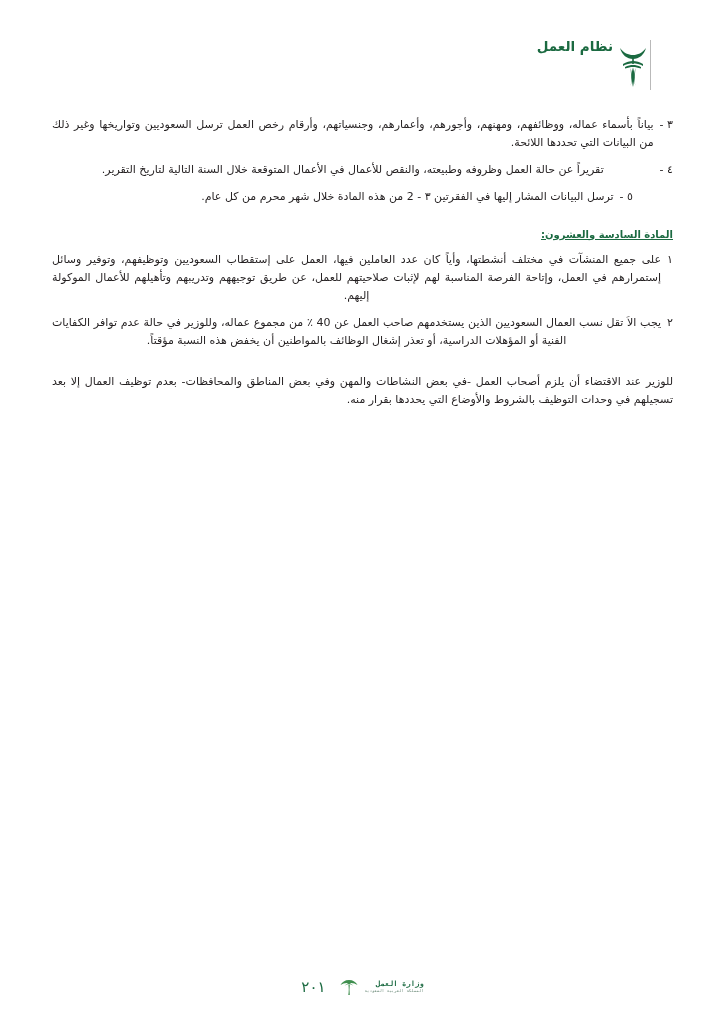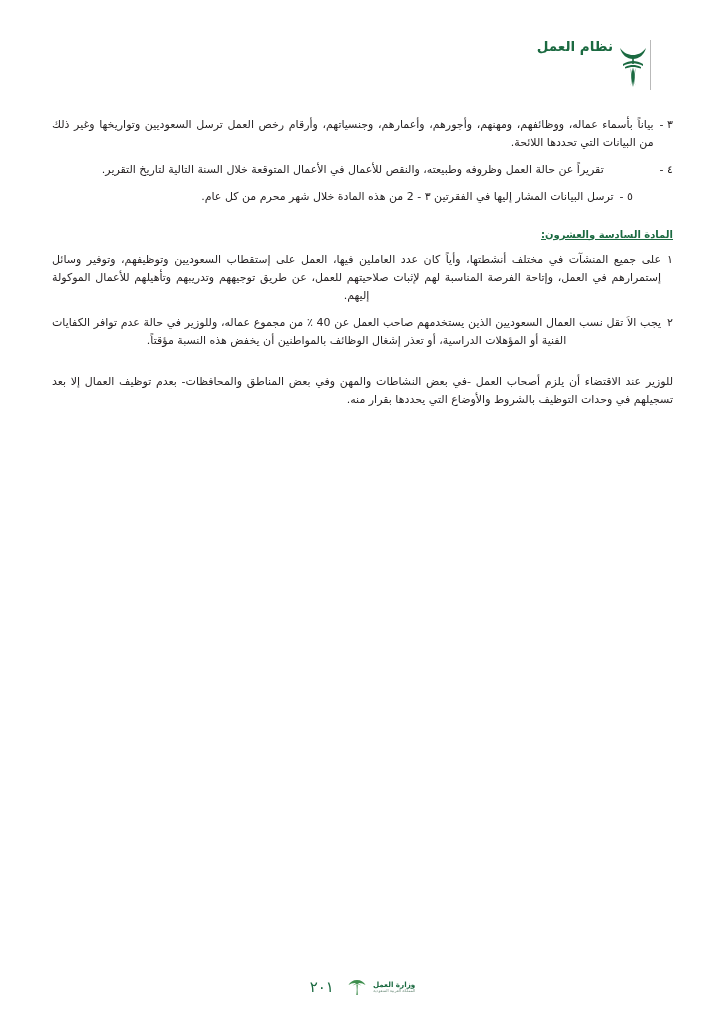--- a/index.html
+++ b/index.html
@@ -141,20 +141,21 @@
     font-size: 15px;
     color: #1b6a41;
     letter-spacing: 1px;
     padding-bottom: 2px;
   }
   .footer-logo {
     display: flex;
     flex-direction: row;
     align-items: center;
     gap: 5px;
+    font-family: Liberation Mono, monospace;
   }
   .footer-logo-text {
     text-align: right;
     line-height: 1.1;
   }
   .footer-ministry {
     font-size: 7.2px;
     color: #1b6a41;
     font-weight: bold;
   }

